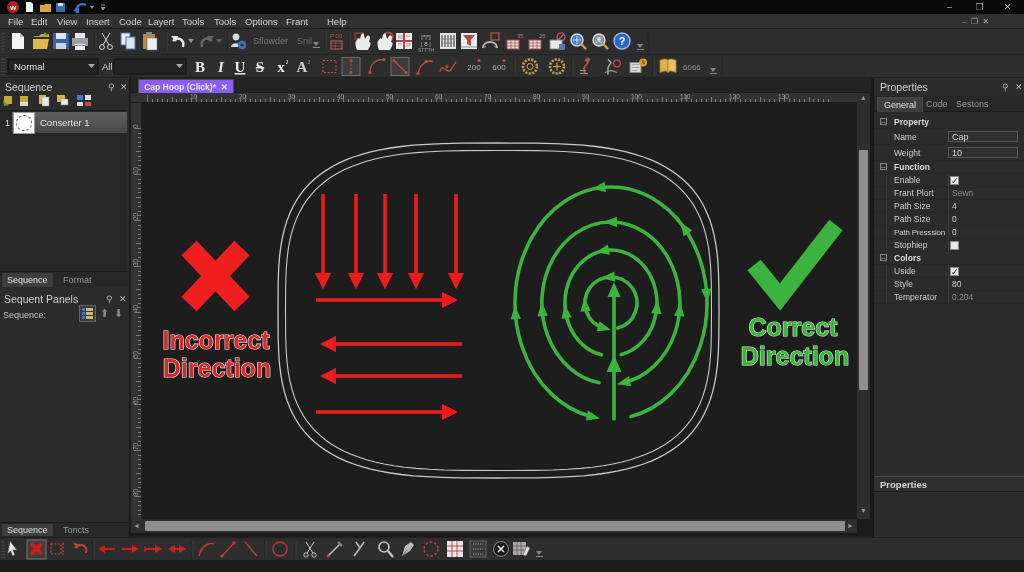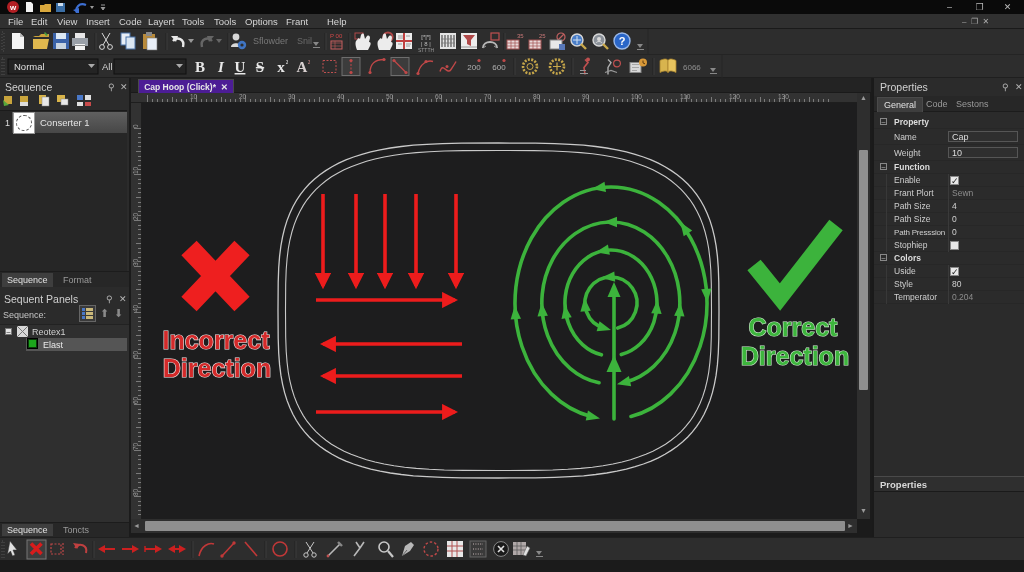--- a/index.html
+++ b/index.html
@@ -16,21 +16,21 @@
 #tb2{left:0;top:55px;width:1024px;height:23px;background:#2d2d2d;border-bottom:1px solid #1f1f1f;}
 
 #lpanel{left:0;top:78px;width:129px;height:459px;background:#2b2b2b;}
 .phead{font-size:10.5px;color:#d0d0d0;}
 .pin{position:absolute;color:#b5b5b5;font-size:9px;}
 .tabsrow{background:#272727;border-top:1px solid #1c1c1c;}
 .tab-on{background:#3e3e3e;color:#e0e0e0;}
 .tab-off{color:#9a9a9a;}
 
 #tabstrip{left:131px;top:78px;width:740px;height:15px;background:#232323;border-bottom:1px solid #1a1a1a;}
-#doctab{left:138px;top:79px;width:96px;height:14px;background:#4c1d95;color:#e8e8e8;font-size:8.5px;font-weight:bold;line-height:14px;text-align:center;border:1px solid #4a4a4a;border-bottom:none;}
+#doctab{left:138px;top:79px;width:96px;height:14px;background:#8b5cf6;color:#e8e8e8;font-size:8.5px;font-weight:bold;line-height:14px;text-align:center;border:1px solid #4a4a4a;border-bottom:none;}
 #hruler{left:131px;top:93px;width:726px;height:10px;background:#323232;border-bottom:1px solid #1e1e1e;}
 #vruler{left:131px;top:103px;width:11px;height:416px;background:#323232;border-right:1px solid #1e1e1e;}
 #canvas{left:142px;top:103px;width:715px;height:416px;background:#1d1d1e;}
 #vsb{left:857px;top:93px;width:13px;height:426px;background:#2e2e2e;}
 #hsb{left:131px;top:519px;width:726px;height:14px;background:#2e2e2e;}
 .thumb{background:#8f8f8f;border-radius:1px;}
 .sbarrow{color:#999;font-size:7px;text-align:center;}
 
 #rpanel{left:872px;top:78px;width:152px;height:459px;background:#2b2b2b;border-left:2px solid #1a1a1a;}
 .prow{position:absolute;left:0;width:152px;height:13px;border-bottom:1px solid #272727;font-size:8.5px;line-height:13px;color:#cfcfcf;}
@@ -375,31 +375,20 @@
           <rect x="2" y="2" width="3" height="3" fill="#4a78c8"></rect>
           <rect x="6" y="2" width="7" height="3" fill="#cbb97a"></rect>
           <rect x="2" y="6" width="3" height="3" fill="#4a78c8"></rect>
           <rect x="6" y="6" width="7" height="3" fill="#cbb97a"></rect>
           <rect x="2" y="10" width="3" height="3" fill="#4a78c8"></rect>
           <rect x="6" y="10" width="7" height="3" fill="#cbb97a"></rect>
         </svg>
   </div>
   <div class="abs" style="left:100px;top:229px;color:#8a8a8a;font-size:11px">⬆</div>
   <div class="abs" style="left:114px;top:229px;color:#8a8a8a;font-size:11px">⬇</div>
-  <div class="abs" style="left:0;top:246px;width:129px;height:198px;background:#2f2f2f;border-top:1px solid #222">
-    <div class="abs" style="left:5px;top:3px;width:7px;height:7px;background:#e5e5e5;border:1px solid #777;font-size:7px;line-height:6px;text-align:center;color:#222">–</div>
-    <svg class="abs" style="left:17px;top:1px" width="11" height="11">
-          <rect x="0" y="0" width="11" height="11" fill="#d8d8d8"></rect>
-          <path d="M0 0l11 11M0 11L11 0" stroke="#777"></path>
-        </svg>
-    <div class="abs" style="left:32px;top:2px;font-size:9px;color:#d0d0d0">Reotex1</div>
-    <div class="abs" style="left:26px;top:13px;width:101px;height:13px;background:#555"></div>
-    <div class="abs" style="left:28px;top:14px;width:9px;height:9px;background:#1ca51c;border:1px solid #0a3a0a;box-shadow:0 0 0 1px #000"></div>
-    <div class="abs" style="left:43px;top:15px;font-size:9px;color:#e8e8e8">Elast</div>
-  </div>
   <div class="abs tabsrow" style="left:0;top:444px;width:129px;height:15px;font-size:9px">
     <span class="abs tab-on" style="left:2px;top:1px;padding:1px 5px">Sequence</span>
     <span class="abs tab-off" style="left:58px;top:2px;padding:0 5px">Toncts</span>
   </div>
 </div>
 
 <div class="abs" id="tabstrip"></div>
 <div class="abs" id="doctab">Cap Hoop (Click)*&nbsp;&nbsp;✕</div>
 <div class="abs" id="hruler">
       <div class="abs" style="left:16.0px;bottom:0;width:1px;height:7px;background:#7a7a7a"></div>

